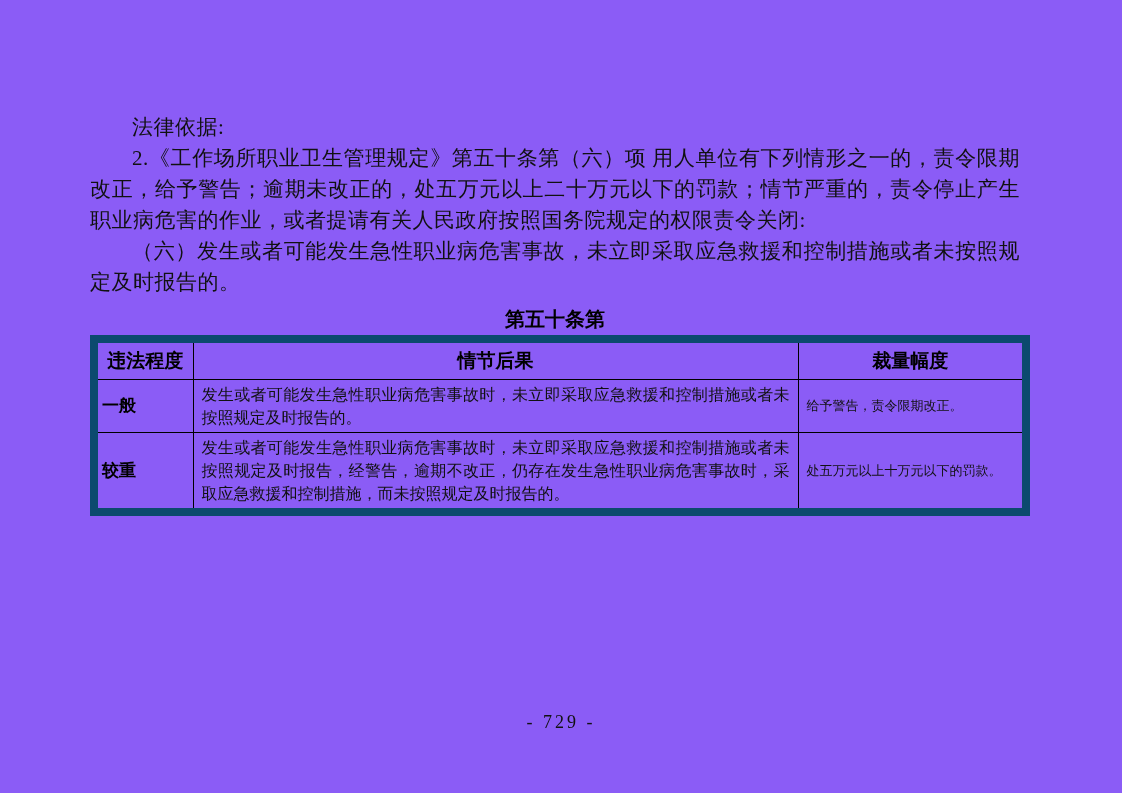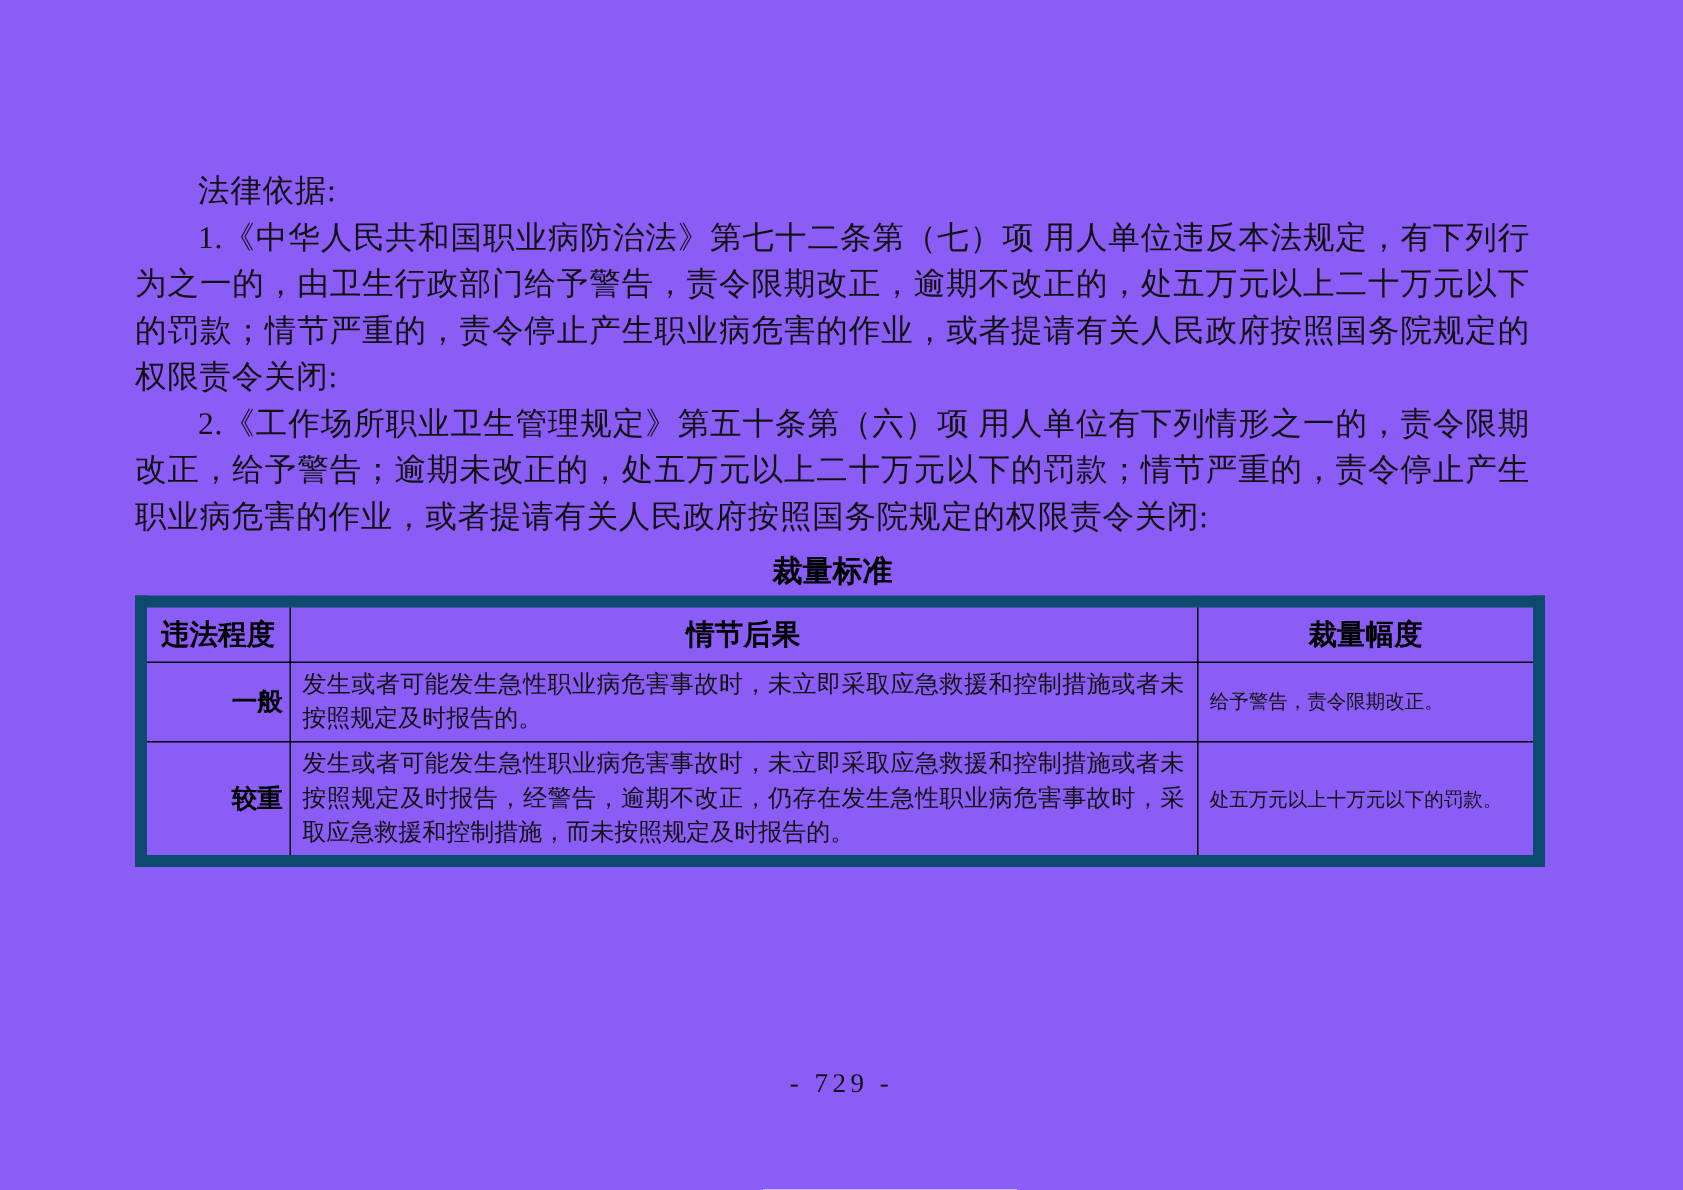--- a/index.html
+++ b/index.html
@@ -63,21 +63,21 @@
     font-size: 19px;
     text-align: center;
     height: 40px;
     padding: 2px 4px;
     color: #000000;
   }
   td.cell-level {
     font-family: "Liberation Sans", "DejaVu Sans", sans-serif;
     font-weight: bold;
     font-size: 17px;
-    text-align: right;
+    text-align: left;
     padding: 2px 4px;
     color: #000000;
   }
   td.cell-detail {
     font-size: 16px;
     line-height: 23px;
     text-align: justify;
     padding: 3px 8px;
     color: #111111;
   }
@@ -101,24 +101,24 @@
     color: #111111;
   }
 </style>
 </head>
 <body>
 
 <div class="page">
   <div class="content">
 
     <p class="para">法律依据:</p>
-    <p class="para">1.《中华人民共和国职业病防治法》第七十二条第（七）项 用人单位违反本法规定，有下列行为之一的，由卫生行政部门给予警告，责令限期改正，逾期不改正的，处五万元以上二十万元以下的罚款；情节严重的，责令停止产生职业病危害的作业，或者提请有关人民政府按照国务院规定的权限责令关闭:</p>
     <p class="para">2.《工作场所职业卫生管理规定》第五十条第（六）项 用人单位有下列情形之一的，责令限期改正，给予警告；逾期未改正的，处五万元以上二十万元以下的罚款；情节严重的，责令停止产生职业病危害的作业，或者提请有关人民政府按照国务院规定的权限责令关闭:</p>
+    <p class="para">（六）发生或者可能发生急性职业病危害事故，未立即采取应急救援和控制措施或者未按照规定及时报告的。</p>
 
-    <div class="table-title">裁量标准</div>
+    <div class="table-title">第五十条第</div>
 
     <table class="discretion">
       <colgroup>
         <col class="c-level">
         <col class="c-detail">
         <col class="c-range">
       </colgroup>
       <thead>
         <tr>
           <th>违法程度</th>

